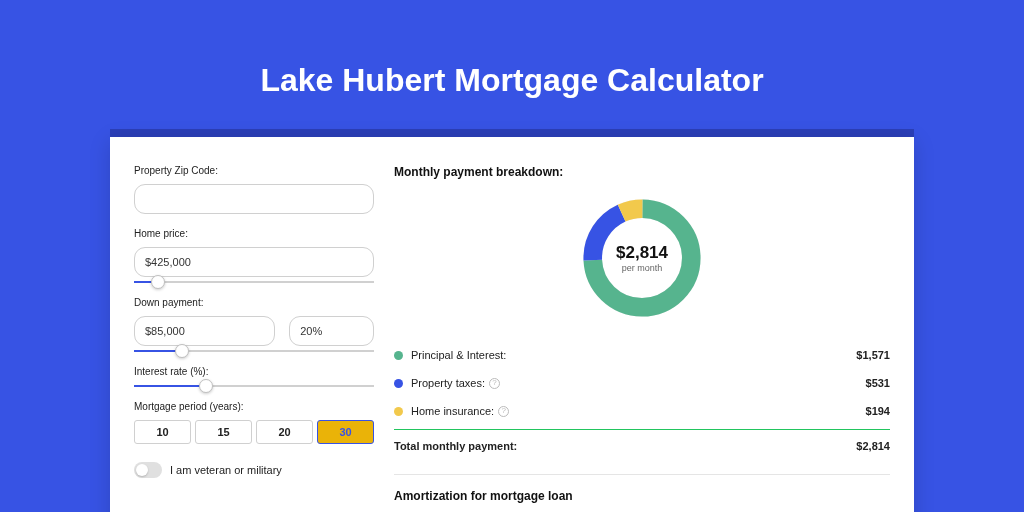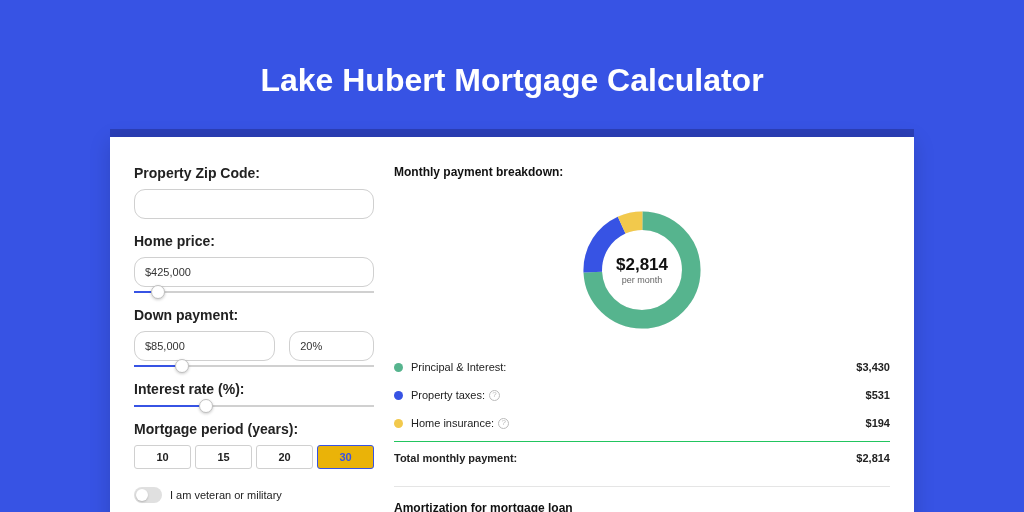--- a/index.html
+++ b/index.html
@@ -29,25 +29,24 @@
     width: 100%;
     display: flex;
     gap: 20px;
     padding: 28px 24px 40px 24px;
     min-height: 400px;
     box-shadow: 0 4px 20px rgba(0,0,0,0.15);
   }
   .left-col { width: 240px; flex: 0 0 240px; }
   .right-col { flex: 1; }
   .field-label {
-    font-size: 14px;
+    font-size: 10px;
     color: #222;
     margin-bottom: 8px;
     display: block;
-    font-weight: bold;
   }
   .text-input {
     width: 100%;
     height: 30px;
     border: 1px solid #d0d0d0;
     border-radius: 11px;
     padding: 0 10px;
     font-size: 11px;
     color: #333;
   }
@@ -121,21 +120,21 @@
     height: 12px;
     background: #fff;
     border-radius: 50%;
     box-shadow: 0 1px 2px rgba(0,0,0,0.2);
   }
   .toggle-label { font-size: 11px; color: #222; }
   .breakdown-title {
     font-size: 12px;
     font-weight: 700;
     color: #111;
-    margin-bottom: 26px;
+    margin-bottom: 14px;
   }
   .donut-wrap {
     display: flex;
     justify-content: center;
     margin-bottom: 18px;
   }
   .donut {
     position: relative;
     width: 130px;
     height: 130px;
@@ -267,21 +266,21 @@
           <div class="donut-center">
             <div class="donut-amount">$2,814</div>
             <div class="donut-sub">per month</div>
           </div>
         </div>
       </div>
 
       <div class="legend-row">
         <span class="legend-dot" style="background:#56b48e"></span>
         <span class="legend-label">Principal &amp; Interest:</span>
-        <span class="legend-value">$3,430</span>
+        <span class="legend-value">$1,571</span>
       </div>
       <div class="legend-row">
         <span class="legend-dot" style="background:#3753e4"></span>
         <span class="legend-label">
           <span>Property taxes:</span>
           <span class="info-icon">?</span>
         </span>
         <span class="legend-value">$531</span>
       </div>
       <div class="legend-row">

